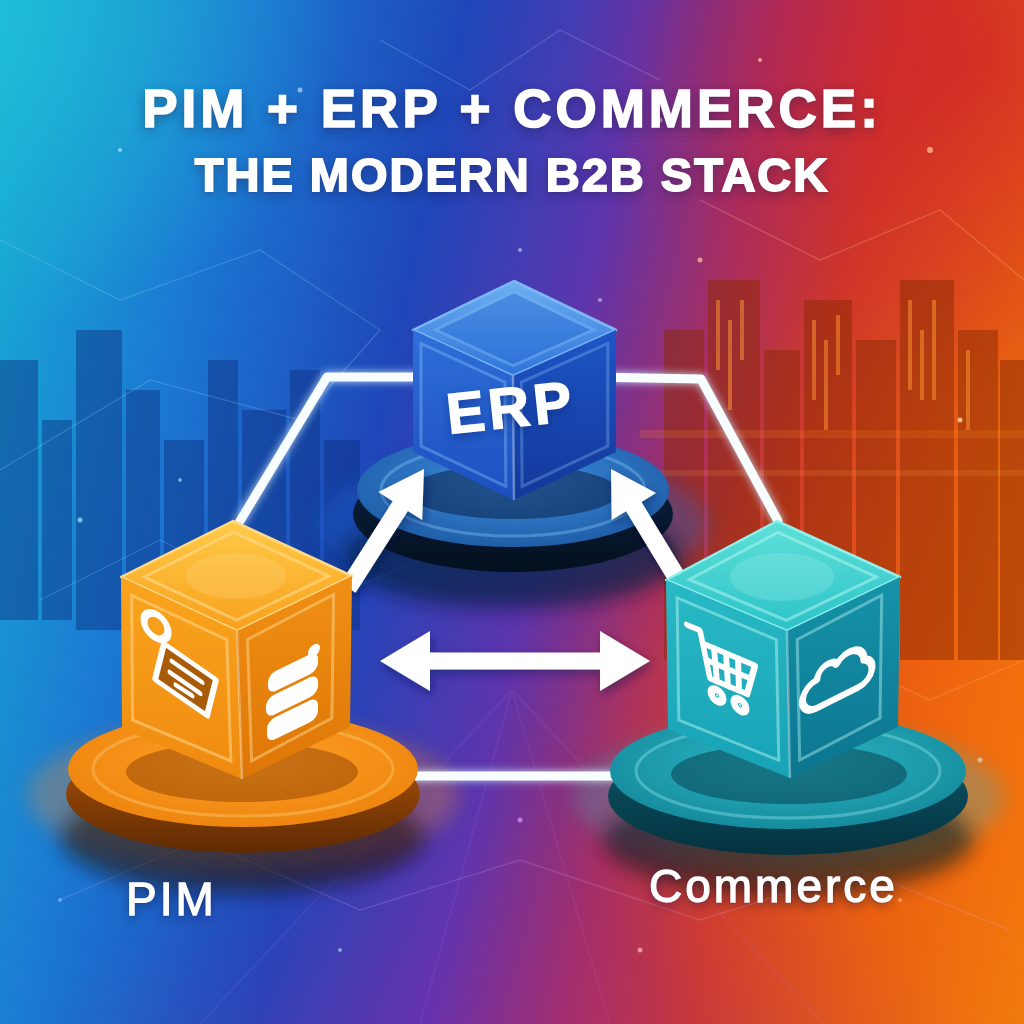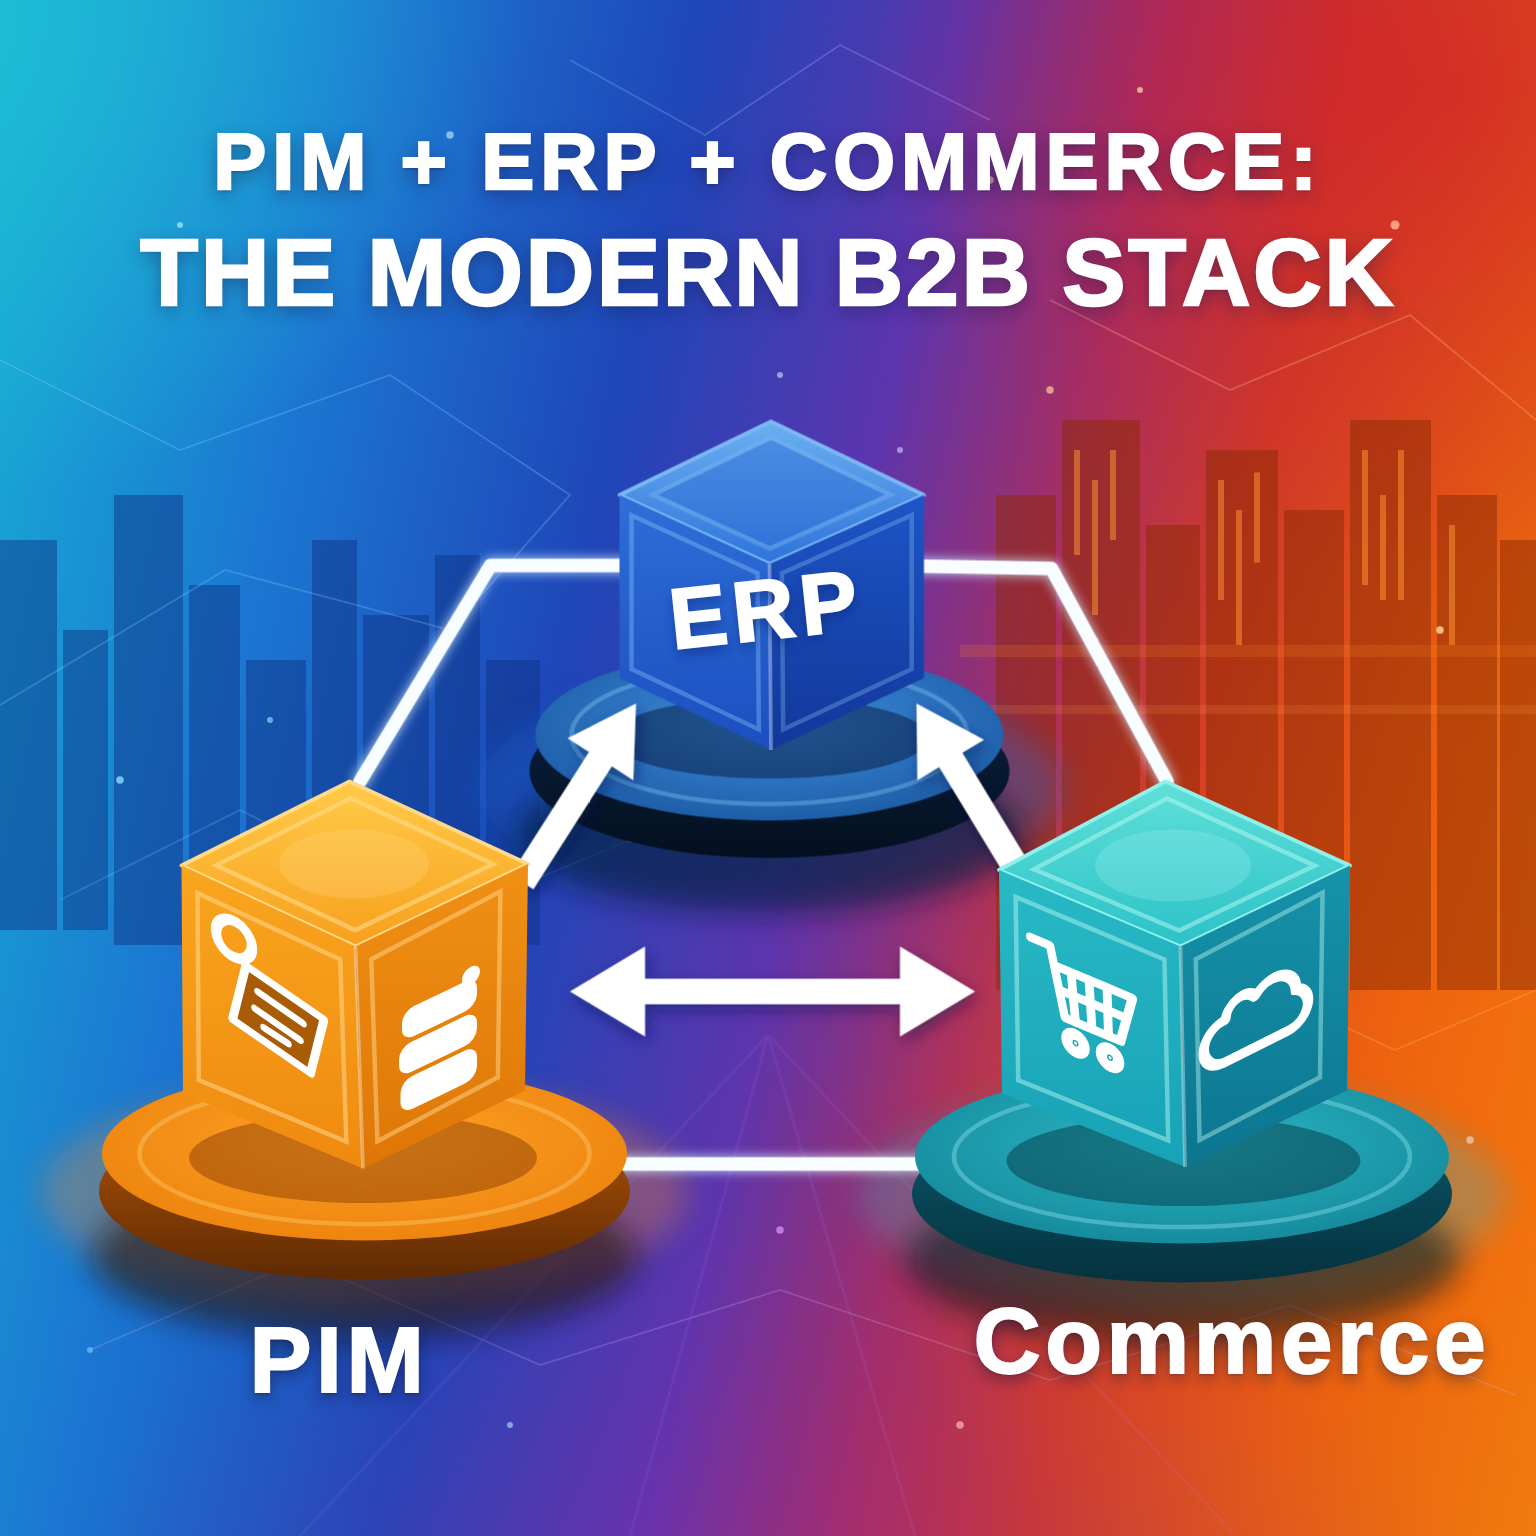--- a/index.html
+++ b/index.html
@@ -11,24 +11,24 @@
       radial-gradient(760px 640px at 103% 72%, rgba(255,110,10,.45), transparent 65%),
       radial-gradient(620px 520px at -2% 2%, rgba(35,195,215,.65), transparent 60%),
       radial-gradient(820px 620px at 50% 118%, rgba(150,40,165,.38), transparent 65%),
       linear-gradient(102deg,#17b2d4 0%,#1b78d2 20%,#1f46b8 38%,#5c35ae 52%,#a62e62 63%,#d03a28 73%,#e55c12 86%,#ee7d0e 100%);
   }
   svg.scene{position:absolute;inset:0;display:block;}
   .title{position:absolute;top:82px;left:0;width:100%;text-align:center;color:#fff;
          text-shadow:0 4px 12px rgba(25,25,70,.45),0 1px 2px rgba(25,25,70,.4);}
   .title-line1{font-size:53px;font-weight:bold;letter-spacing:4px;line-height:1;
                -webkit-text-stroke:1.6px #fff;}
-  .title-line2{font-size:63px;font-weight:bold;letter-spacing:2px;line-height:1;margin-top:16px;
+  .title-line2{font-size:47px;font-weight:bold;letter-spacing:2px;line-height:1;margin-top:16px;
                -webkit-text-stroke:1.8px #fff;}
-  .node-label{position:absolute;color:#fff;font-weight:bold;font-size:62px;letter-spacing:3px;
-              text-align:center;-webkit-text-stroke:1.3px #fff;
+  .node-label{position:absolute;color:#fff;font-weight:normal;font-size:46px;letter-spacing:3px;
+              text-align:left;-webkit-text-stroke:1.3px #fff;
               text-shadow:0 4px 10px rgba(20,20,60,.5),0 1px 2px rgba(20,20,60,.4);}
   .label-pim{left:126px;top:872px;width:200px;}
   .label-commerce{left:649px;top:859px;width:320px;}
   .erp-cube-label{position:absolute;left:426px;top:374px;width:170px;text-align:center;
                   color:#fff;font-weight:bold;font-size:57px;letter-spacing:4px;
                   transform:rotate(-6deg);-webkit-text-stroke:1.5px #fff;
                   text-shadow:0 4px 8px rgba(10,35,110,.55);}
 </style>
 </head>
 <body>

